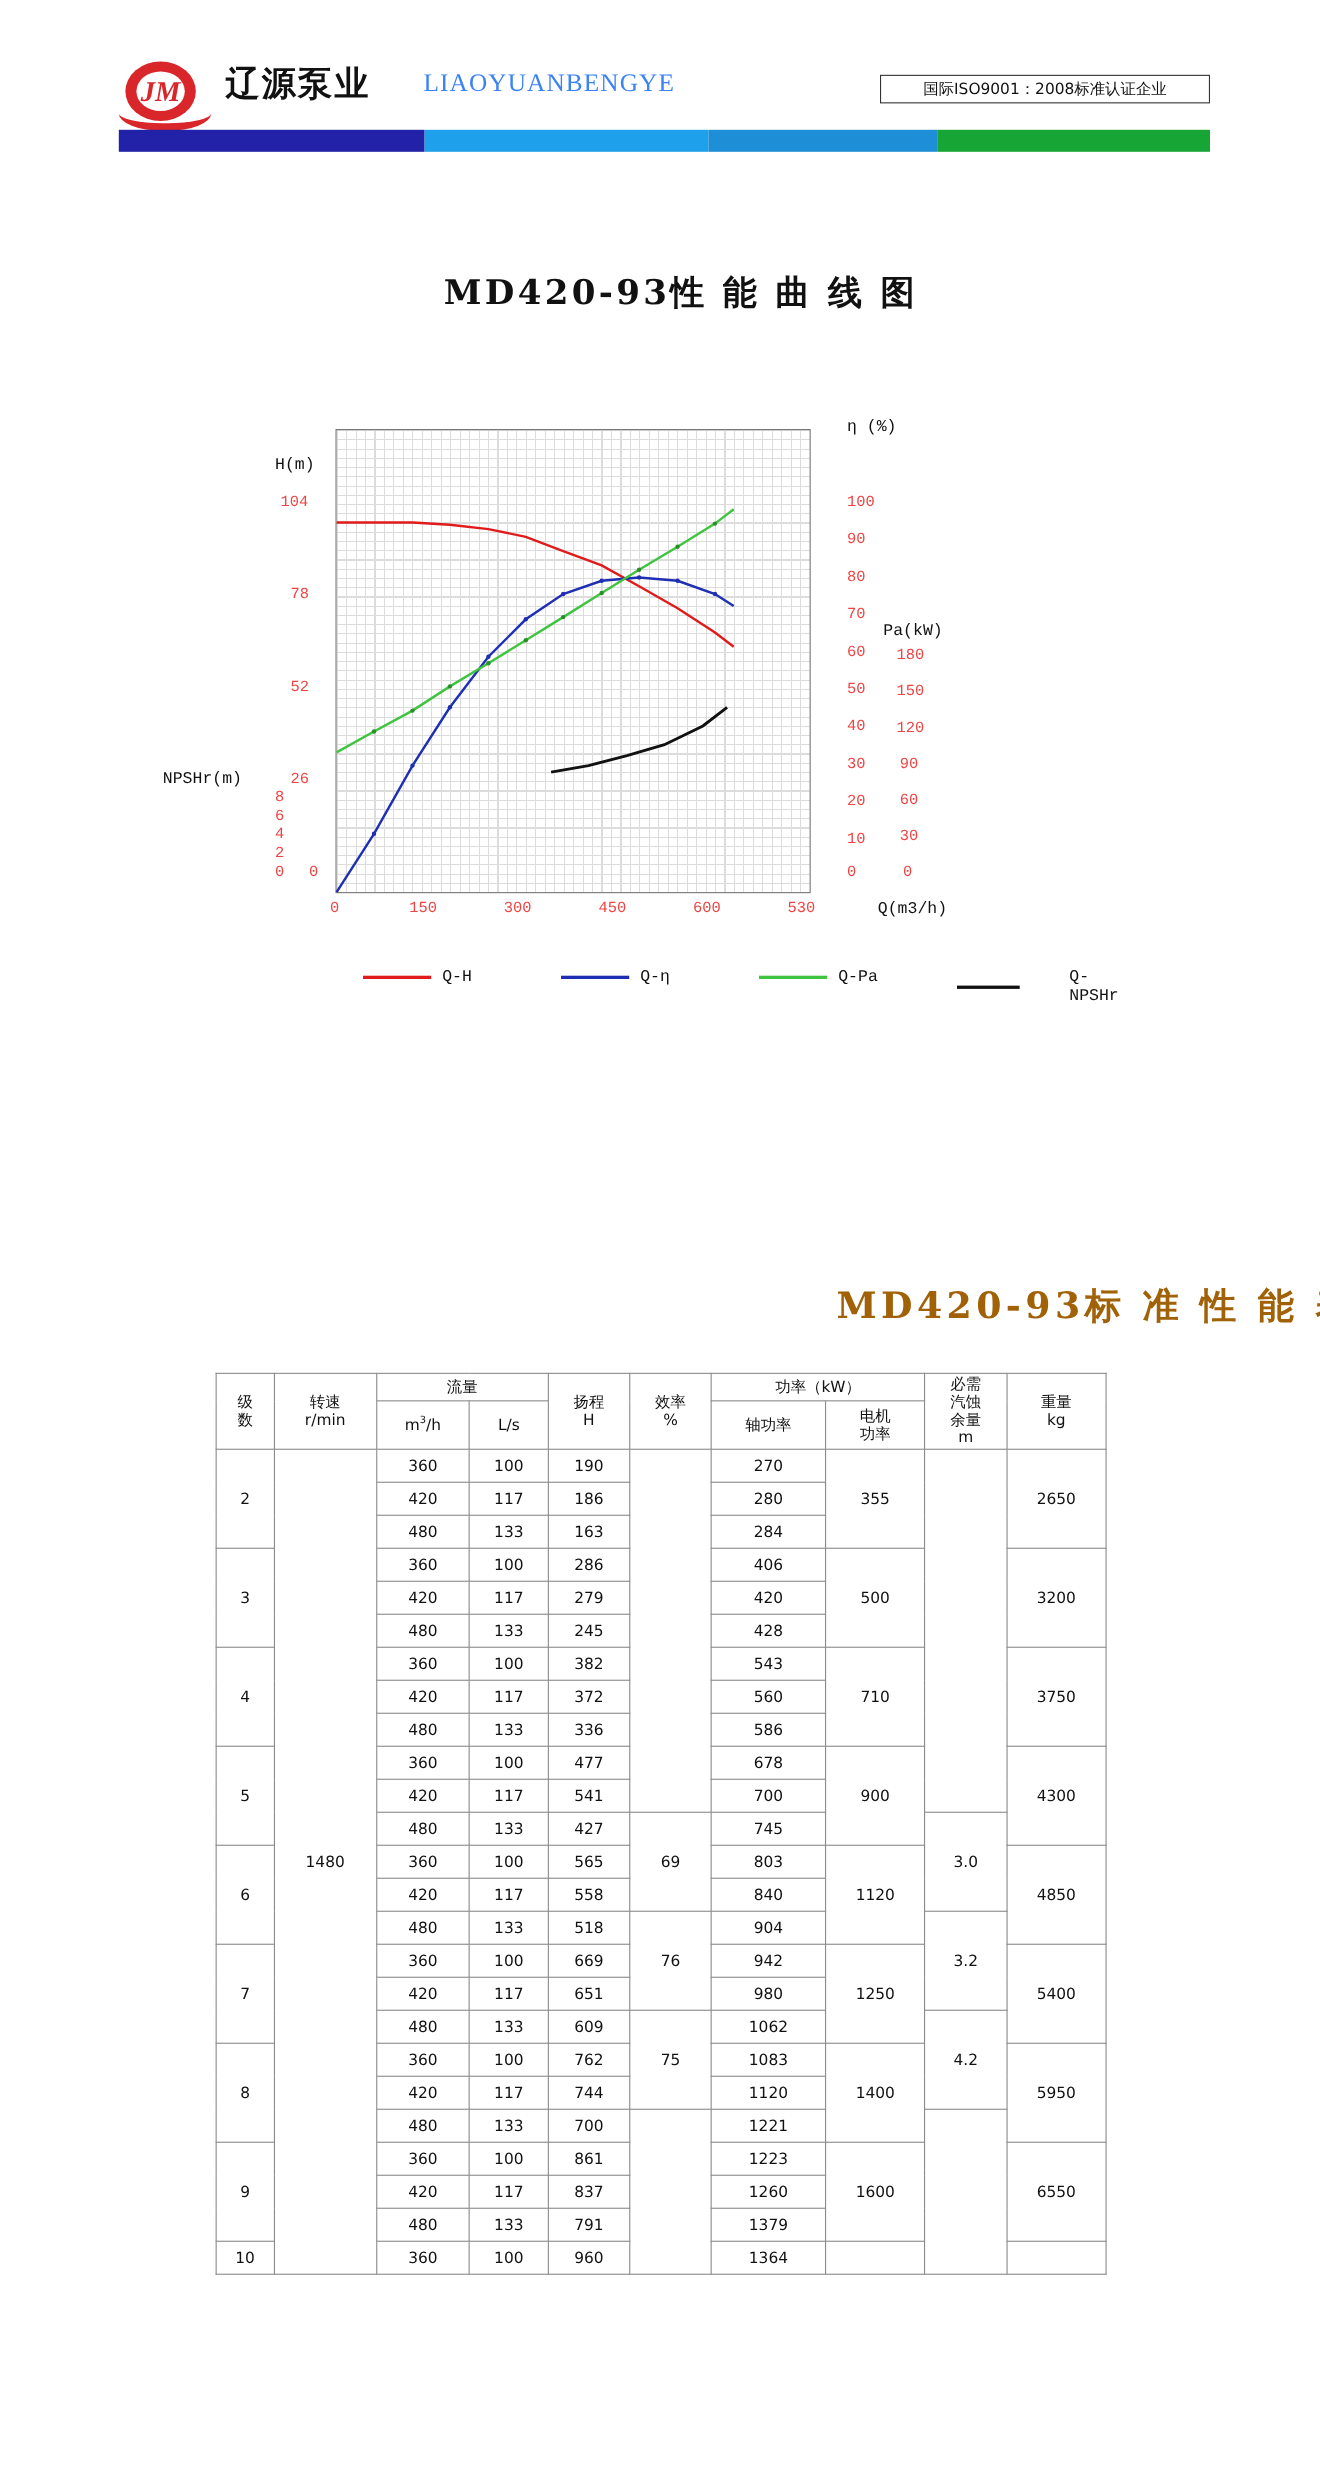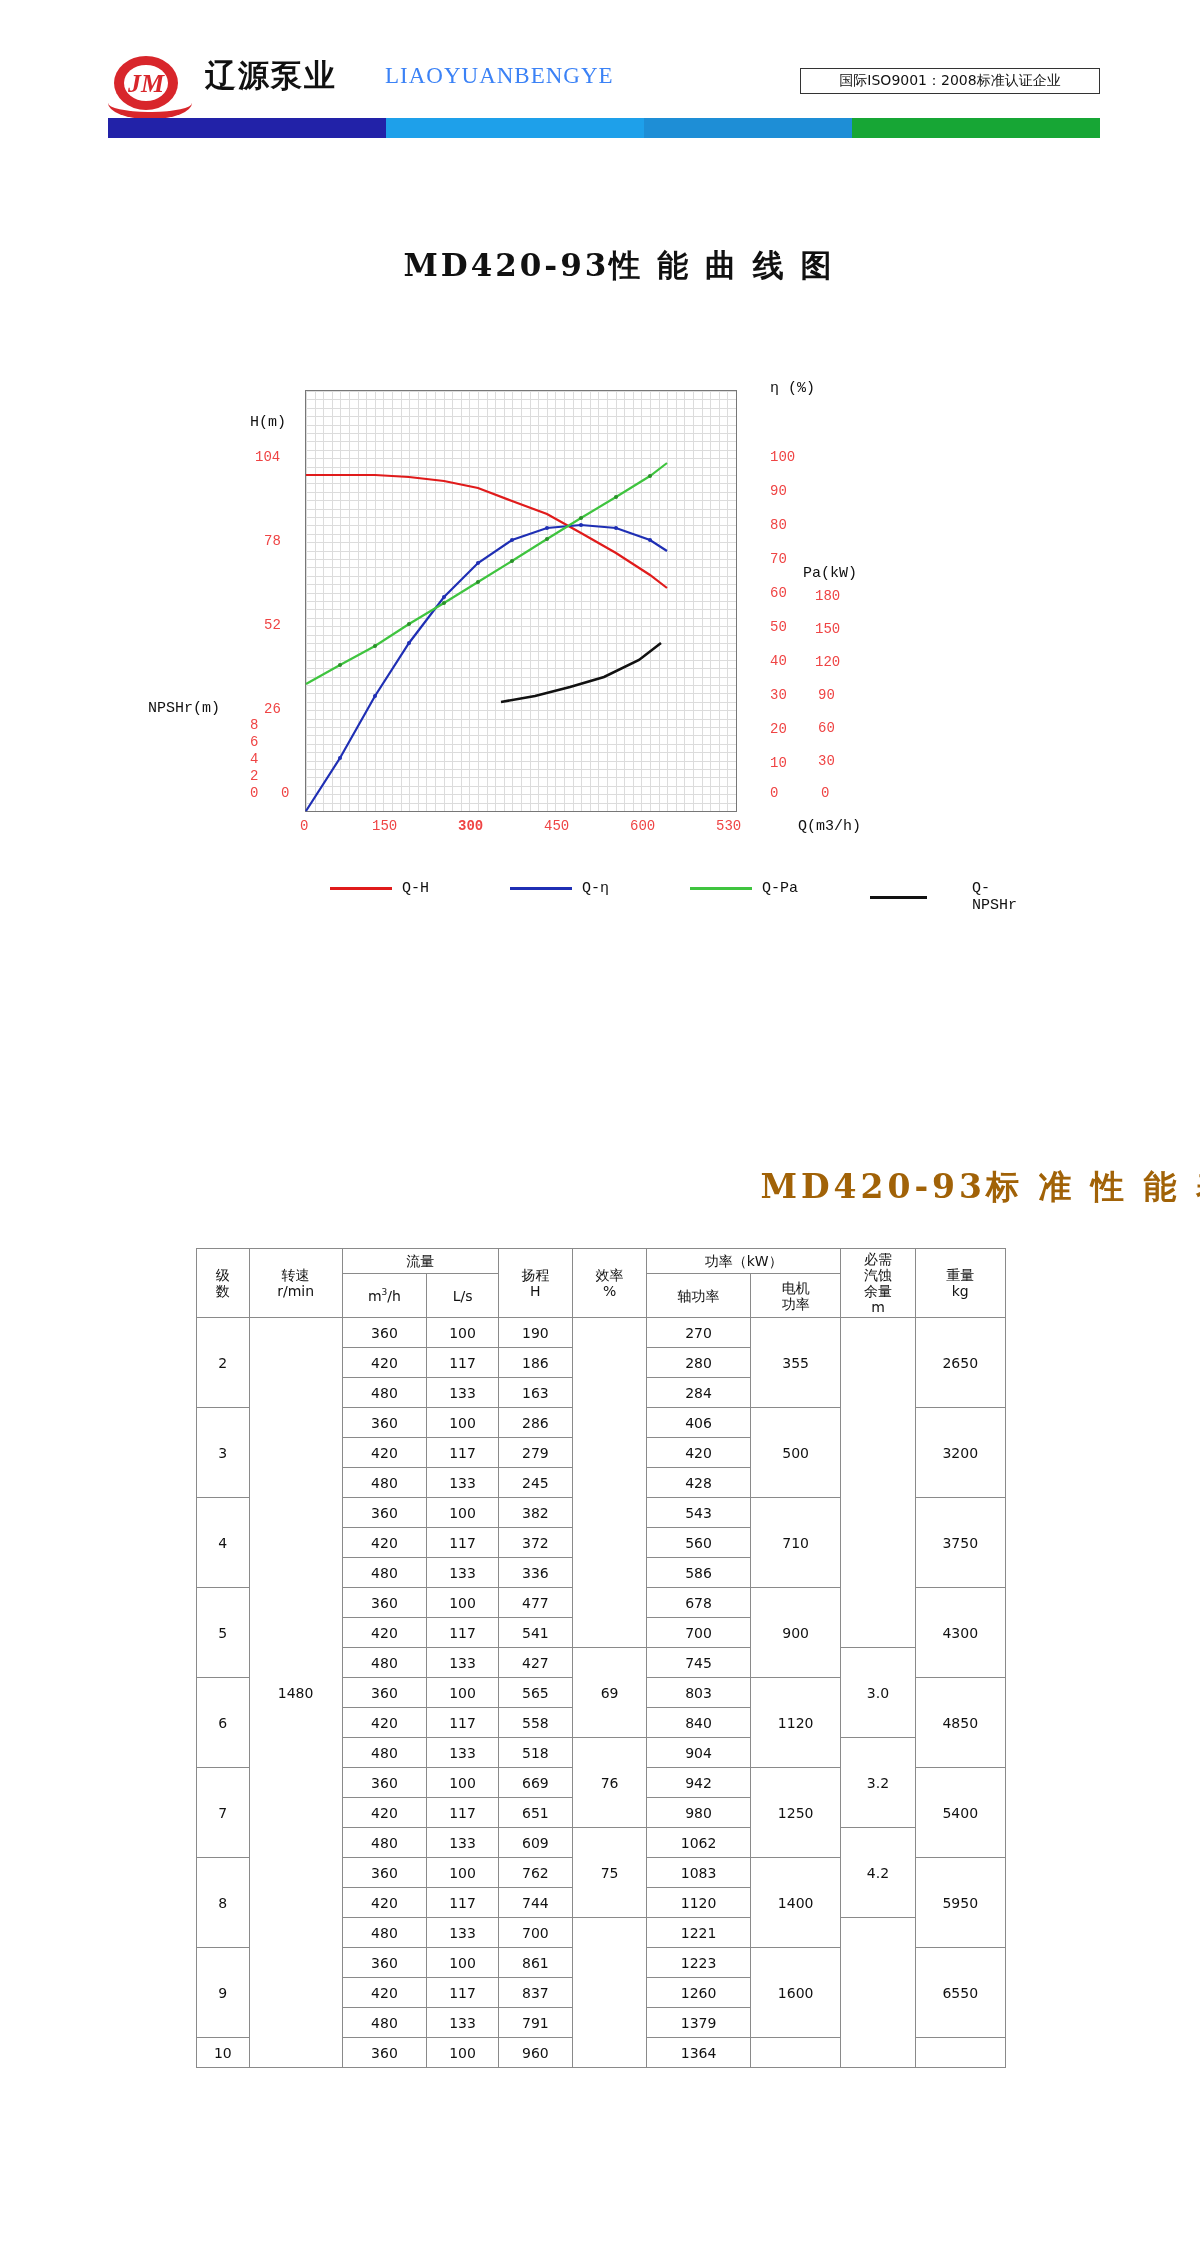--- a/index.html
+++ b/index.html
@@ -157,21 +157,21 @@
     <div class="tickrow" style="left:665px;top:228px;">180</div>
     <div class="tickrow" style="left:665px;top:261px;">150</div>
     <div class="tickrow" style="left:665px;top:294px;">120</div>
     <div class="tickrow" style="left:668px;top:327px;">90</div>
     <div class="tickrow" style="left:668px;top:360px;">60</div>
     <div class="tickrow" style="left:668px;top:393px;">30</div>
     <div class="tickrow" style="left:671px;top:425px;">0</div>
 
     <div class="tickrow" style="left:150px;top:458px;">0</div>
     <div class="tickrow" style="left:222px;top:458px;">150</div>
-    <div class="tickrow" style="left:308px;top:458px;font-weight:bold;">300</div>
+    <div class="tickrow" style="left:308px;top:458px;">300</div>
     <div class="tickrow" style="left:394px;top:458px;">450</div>
     <div class="tickrow" style="left:480px;top:458px;">600</div>
     <div class="tickrow" style="left:566px;top:458px;">530</div>
 
     <div class="plot">
       <svg width="430" height="420" viewBox="0 0 430 420">
 
         <polyline fill="none" stroke="#e01b1b" stroke-width="2.2" points="0,84 34,84 69,84 103,86 138,90 172,97 206,110 241,123 275,142 310,162 344,184 361,197"></polyline>
 
         <polyline fill="none" stroke="#1f2fb4" stroke-width="2.2" points="0,420 34,367 69,305 103,252 138,206 172,172 206,149 241,137 275,134 310,137 344,149 361,160"></polyline>

